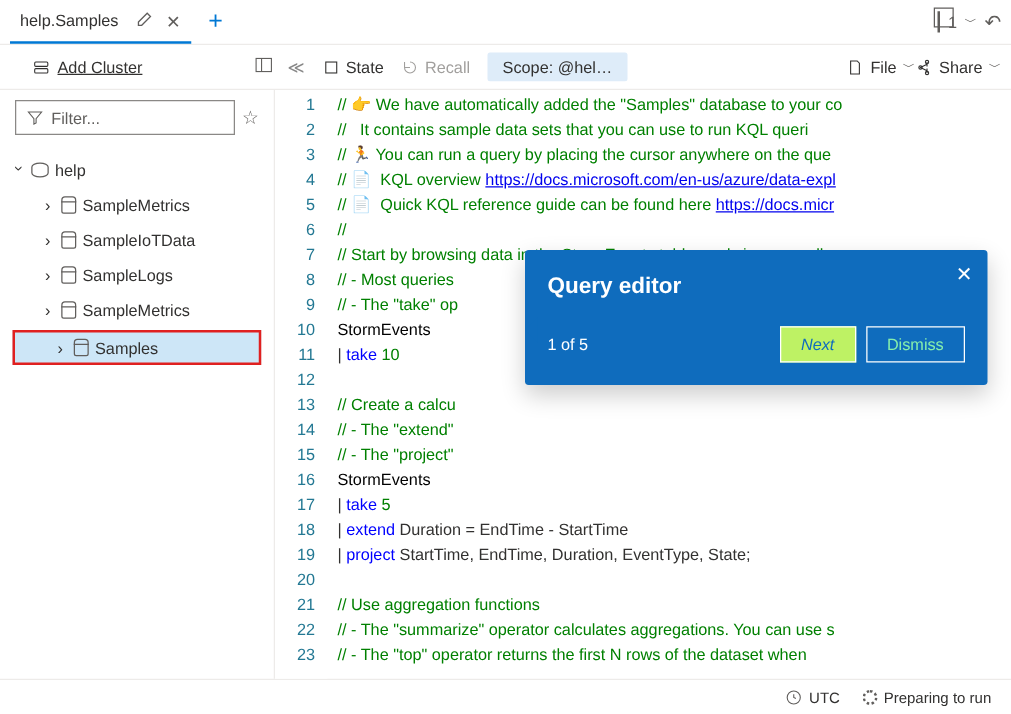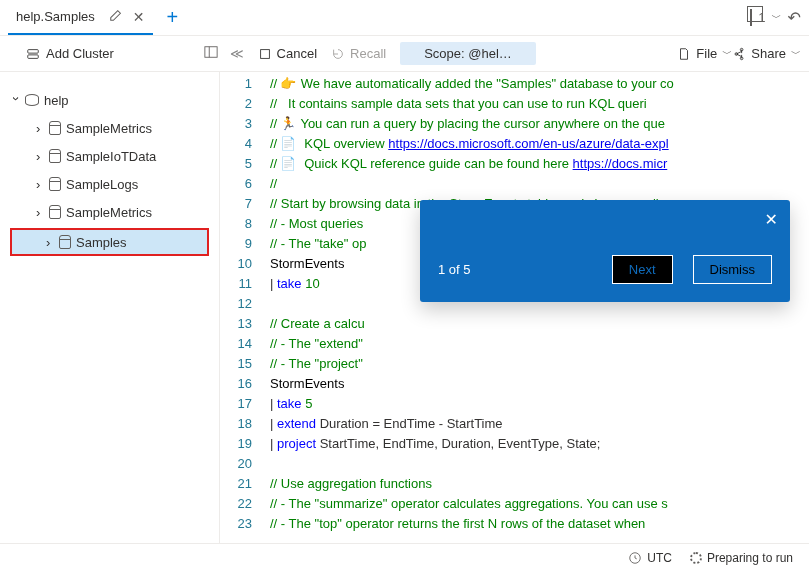--- a/index.html
+++ b/index.html
@@ -6,28 +6,28 @@
 body { width: 809px; height: 571px; overflow: hidden; background: #fff; color: #323130; font-size: 13px; position: relative; }
 .top-bar { height: 36px; display: flex; align-items: center; border-bottom: 1px solid #edebe9; padding: 0 8px; }
 .tab { display: flex; align-items: center; padding: 0 8px; height: 100%; border-bottom: 2px solid #0078d4; font-size: 13px; color: #323130; }
 .tab .edit { margin-left: 14px; color: #605e5c; cursor: pointer; }
 .tab .close { margin-left: 10px; color: #605e5c; cursor: pointer; font-size: 14px; }
 .new-tab { margin-left: 14px; color: #0078d4; font-size: 20px; cursor: pointer; }
 .top-right { margin-left: auto; display: flex; align-items: center; gap: 6px; color: #605e5c; }
 .copy-ico { width: 14px; height: 14px; border: 1px solid #605e5c; position: relative; }
 .copy-ico::before { content: ""; position: absolute; width: 14px; height: 14px; border: 1px solid #605e5c; top: -4px; left: -4px; }
 .sub-bar { height: 36px; display: flex; align-items: center; padding: 0 8px; border-bottom: 1px solid #edebe9; }
-.sub-left { display: flex; align-items: center; gap: 8px; width: 210px; padding-left: 18px; }
+.sub-left { display: flex; align-items: center; gap: 8px; width: 210px; padding-left: 18px; text-decoration: underline; }
 .add-cluster { display: flex; align-items: center; gap: 6px; color: #323130; cursor: pointer; }
 .sub-left-icons { margin-left: auto; display: flex; gap: 8px; color: #605e5c; }
 .sub-right { display: flex; align-items: center; gap: 14px; margin-left: 12px; flex: 1; }
 .sub-right .collapse { color: #888; cursor: pointer; }
 .sub-btn { display: flex; align-items: center; gap: 5px; color: #323130; cursor: pointer; }
 .sub-btn.disabled { color: #a19f9d; }
-.scope-pill { background: #deecf9; padding: 4px 24px; border-radius: 2px; color: #323130; font-size: 13px; cursor: pointer; }
+.scope-pill { background: #deecf9; padding: 4px 12px; border-radius: 2px; color: #323130; font-size: 13px; cursor: pointer; }
 .sub-far-right { margin-left: auto; display: flex; }
 .main { display: flex; height: calc(100% - 72px - 28px); }
 .sidebar { width: 220px; border-right: 1px solid #edebe9; display: flex; flex-direction: column; padding-top: 8px; }
 .filter-row { display: flex; align-items: center; padding: 0 12px 8px; gap: 6px; }
 .filter-box { flex: 1; border: 1px solid #8a8886; height: 28px; display: flex; align-items: center; padding: 0 8px; gap: 6px; color: #605e5c; }
 .star { color: #605e5c; cursor: pointer; font-size: 15px; }
 .tree { font-size: 13px; padding-top: 6px; }
 .tree-row { display: flex; align-items: center; height: 28px; padding-left: 12px; gap: 5px; cursor: pointer; }
 .tree-row.child { padding-left: 36px; }
 .tree-row.selected { border: 2px solid #e02020; background: #cde6f7; padding: 0 6px 0 34px; margin: 2px 10px; height: 28px; }
@@ -44,24 +44,24 @@
 .c-comment { color: #008000; }
 .c-op { color: #0000ff; }
 .c-num { color: #008000; }
 .c-link { color: #0000ee; text-decoration: underline; }
 .c-ident { color: #000; }
 .tutorial { position: absolute; top: 200px; left: 420px; width: 370px; background: #0f6cbd; color: #fff; border-radius: 3px; padding: 18px; box-shadow: 0 8px 20px rgba(0,0,0,0.2); }
 .tutorial::before { content: ""; position: absolute; left: -10px; top: 54px; border: 10px solid transparent; border-right-color: #0f6cbd; }
 .tutorial-title { font-size: 18px; font-weight: 600; margin-bottom: 12px; }
 .tutorial-body { font-size: 13px; line-height: 1.4; }
 .tutorial-close { position: absolute; top: 10px; right: 12px; cursor: pointer; font-size: 16px; }
-.tutorial-footer { display: flex; align-items: center; margin-top: 37px; gap: 20px; }
+.tutorial-footer { display: flex; align-items: center; margin-top: 22px; gap: 8px; }
 .tutorial-step { font-size: 13px; }
-.tutorial-btn { border: 1px solid #fff; color: #000000; padding: 6px 16px; background: transparent; font-size: 13px; cursor: pointer; }
-.tutorial-btn.primary { background: #000000; color: #0f6cbd; }
+.tutorial-btn { border: 1px solid #fff; color: #86efac; padding: 6px 16px; background: transparent; font-size: 13px; cursor: pointer; }
+.tutorial-btn.primary { background: #bef264; color: #0f6cbd; font-style: italic; }
 .status-bar { height: 28px; border-top: 1px solid #edebe9; display: flex; align-items: center; justify-content: flex-end; gap: 18px; padding: 0 16px; font-size: 12px; color: #605e5c; }
 .dotted-spinner { display: inline-block; width: 12px; height: 12px; border: 2px dotted #605e5c; border-radius: 50%; }
 svg { width: 14px; height: 14px; }
 .chev-icon { display:inline-block; font-size: 10px; color: #605e5c; }
 </style>
 </head>
 <body>
 
 <div class="top-bar">
   <div class="tab">
@@ -99,21 +99,21 @@
           </svg>
       </span>
     </div>
   </div>
   <div class="sub-right">
     <span class="collapse">≪</span>
     <div class="sub-btn">
       <svg viewBox="0 0 16 16">
           <rect x="3" y="3" width="10" height="10" fill="none" stroke="#323130"></rect>
         </svg>
-      <span>Cancel</span>
+      <span>State</span>
     </div>
     <div class="sub-btn disabled">
       <svg viewBox="0 0 16 16">
           <path d="M8 3a5 5 0 1 1-5 5" fill="none" stroke="#a19f9d"></path>
           <path d="M3 3v5h5" fill="none" stroke="#a19f9d"></path>
         </svg>
       <span>Recall</span>
     </div>
     <div class="scope-pill">
       <span>Scope: @hel…</span>
@@ -136,20 +136,29 @@
         <span>Share</span>
         <span class="chev-icon">﹀</span>
       </div>
     </div>
   </div>
 </div>
 
 <div class="main">
 
   <div class="sidebar">
+    <div class="filter-row">
+      <div class="filter-box">
+        <svg viewBox="0 0 16 16">
+            <path d="M2 3h12l-5 6v4l-2 1v-5z" fill="none" stroke="#605e5c"></path>
+          </svg>
+        <span>Filter...</span>
+      </div>
+      <span class="star">☆</span>
+    </div>
     <div class="tree">
       <div class="tree-row">
         <span class="chev down">›</span>
         <span class="svr-ico"></span>
         <span>help</span>
       </div>
       <div class="tree-row child">
         <span class="chev">›</span>
         <span class="db-ico"></span>
         <span>SampleMetrics</span>
@@ -202,20 +211,21 @@
         <div>21</div>
         <div>22</div>
         <div>23</div>
       </div>
     <div class="code" id="code"><div><span class="c-comment">// 👉 We have automatically added the "Samples" database to your co</span></div><div><span class="c-comment">//   It contains sample data sets that you can use to run KQL queri</span></div><div><span class="c-comment">// 🏃 You can run a query by placing the cursor anywhere on the que</span></div><div><span class="c-comment">// 📄  KQL overview <span class="c-link">https://docs.microsoft.com/en-us/azure/data-expl</span></span></div><div><span class="c-comment">// 📄  Quick KQL reference guide can be found here <span class="c-link">https://docs.micr</span></span></div><div><span class="c-comment">//</span></div><div><span class="c-comment">// Start by browsing data in the StormEvents table, and view a small</span></div><div><span class="c-comment">// - Most queries </span></div><div><span class="c-comment">// - The "take" op</span></div><div><span class="c-ident">StormEvents</span></div><div>| <span class="c-op">take</span> <span class="c-num">10</span></div><div>&nbsp;</div><div><span class="c-comment">// Create a calcu</span></div><div><span class="c-comment">// - The "extend" </span></div><div><span class="c-comment">// - The "project"</span></div><div><span class="c-ident">StormEvents</span></div><div>| <span class="c-op">take</span> <span class="c-num">5</span></div><div>| <span class="c-op">extend</span> Duration = EndTime - StartTime</div><div>| <span class="c-op">project</span> StartTime, EndTime, Duration, EventType, State;</div><div>&nbsp;</div><div><span class="c-comment">// Use aggregation functions</span></div><div><span class="c-comment">// - The "summarize" operator calculates aggregations. You can use s</span></div><div><span class="c-comment">// - The "top" operator returns the first N rows of the dataset when</span></div></div>
   </div>
 </div>
 
 <div class="tutorial">
   <div class="tutorial-close">✕</div>
+  <div class="tutorial-title">Query editor</div>
   <div class="tutorial-footer">
     <span class="tutorial-step">1 of 5</span>
     <div style="flex:1"></div>
     <button class="tutorial-btn primary">Next</button>
     <button class="tutorial-btn">Dismiss</button>
   </div>
 </div>
 
 <div class="status-bar">
   <div class="sub-btn">

